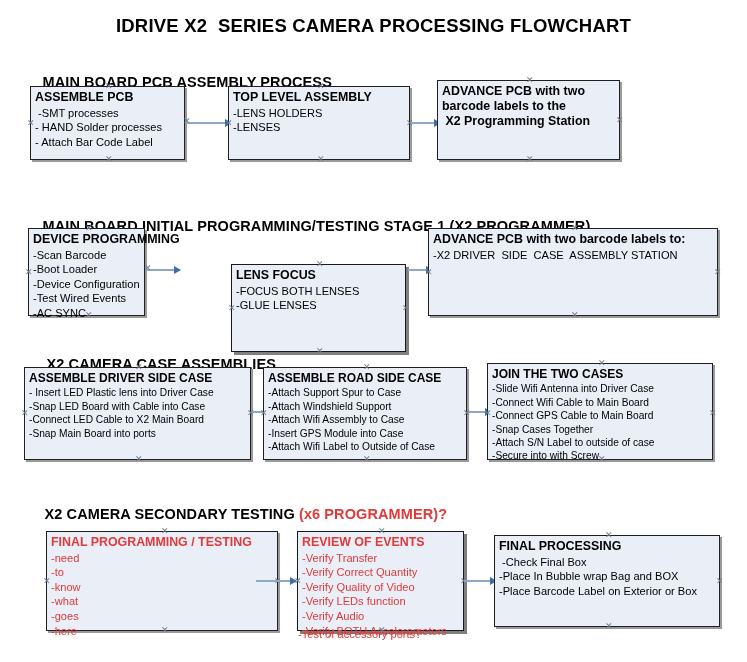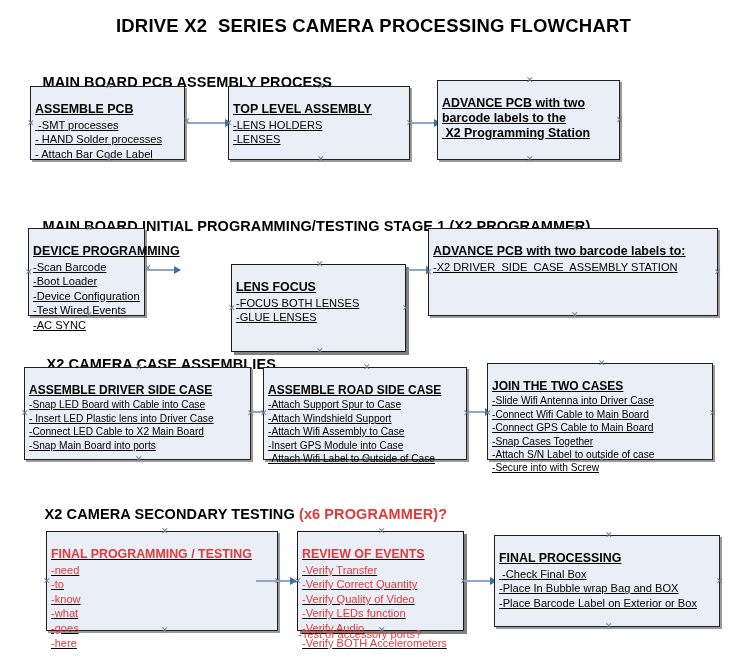--- a/index.html
+++ b/index.html
@@ -48,23 +48,22 @@
     color: #e03a3a;
   }
 
   
   .flowbox {
     position: absolute;
     background: #e9eef7;
     border: 1px solid #202020;
     box-sizing: border-box;
     box-shadow: 2px 2px 0 0 #9a9a9a;
-    padding: 16px 3px 3px 4px;
+    padding: 4px 3px 3px 4px;
     overflow: visible;
-    text-decoration: underline;
   }
   .flowbox.thick {
     border: 1px solid #1a1a1a;
     box-shadow: 3px 3px 0 0 #808080;
   }
   .flowbox .bx-title {
     font-size: 12.4px;
     font-weight: bold;
     line-height: 1.12;
     white-space: pre;
@@ -212,22 +211,22 @@
     <span class="handle" style="left:-4px; top:40px;"></span>
     <span class="handle" style="right:-4px; top:40px;"></span>
   </div>
 
   <div class="section-head" style="left:30px; top:340px;">
     <span>X2 CAMERA CASE ASSEMBLIES</span>
   </div>
 
   <div class="flowbox tiny-line small-title" style="left:24px; top:367px; width:227px; height:93px;">
     <div class="bx-title">ASSEMBLE DRIVER SIDE CASE</div>
+    <div class="bx-line">- Insert LED Plastic lens into Driver Case</div>
     <div class="bx-line">-Snap LED Board with Cable into Case</div>
-    <div class="bx-line">- Insert LED Plastic lens into Driver Case</div>
     <div class="bx-line">-Connect LED Cable to X2 Main Board</div>
     <div class="bx-line">-Snap Main Board into ports</div>
     <span class="handle" style="left:110px; top:-4px;"></span>
     <span class="handle" style="left:110px; bottom:-4px;"></span>
     <span class="handle" style="left:-4px; top:42px;"></span>
     <span class="handle" style="right:-4px; top:42px;"></span>
   </div>
 
   <div class="conn" style="left:252px; top:411px; width:24px;">
     <span class="arrow"></span>

